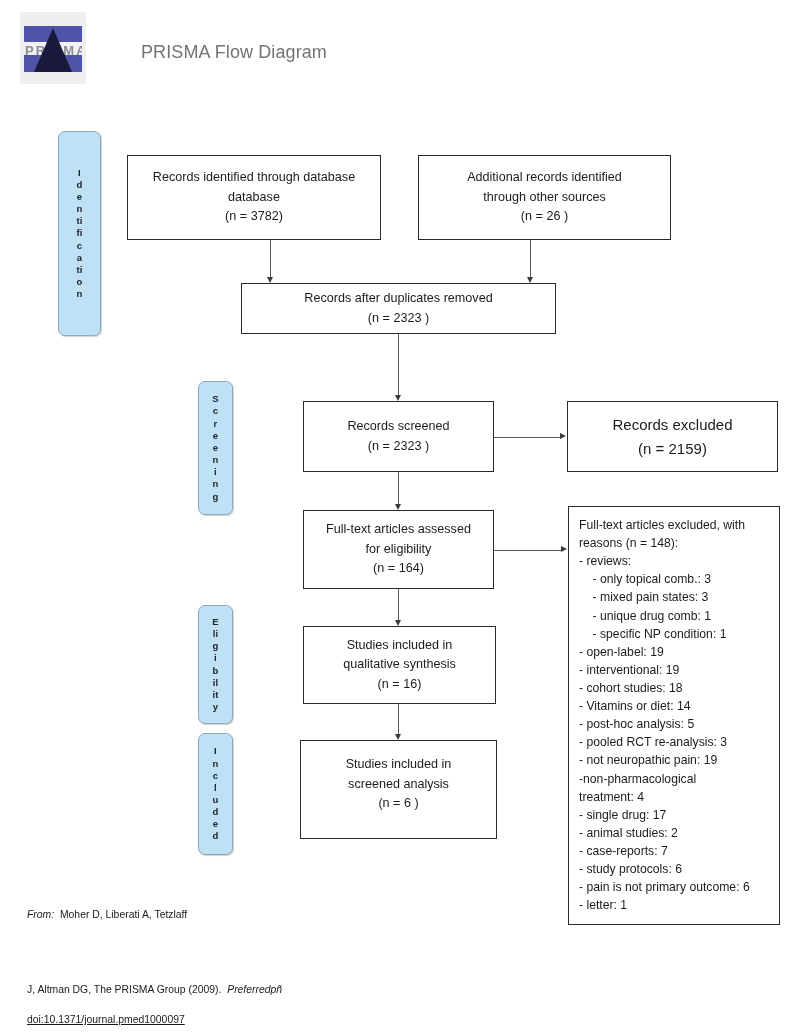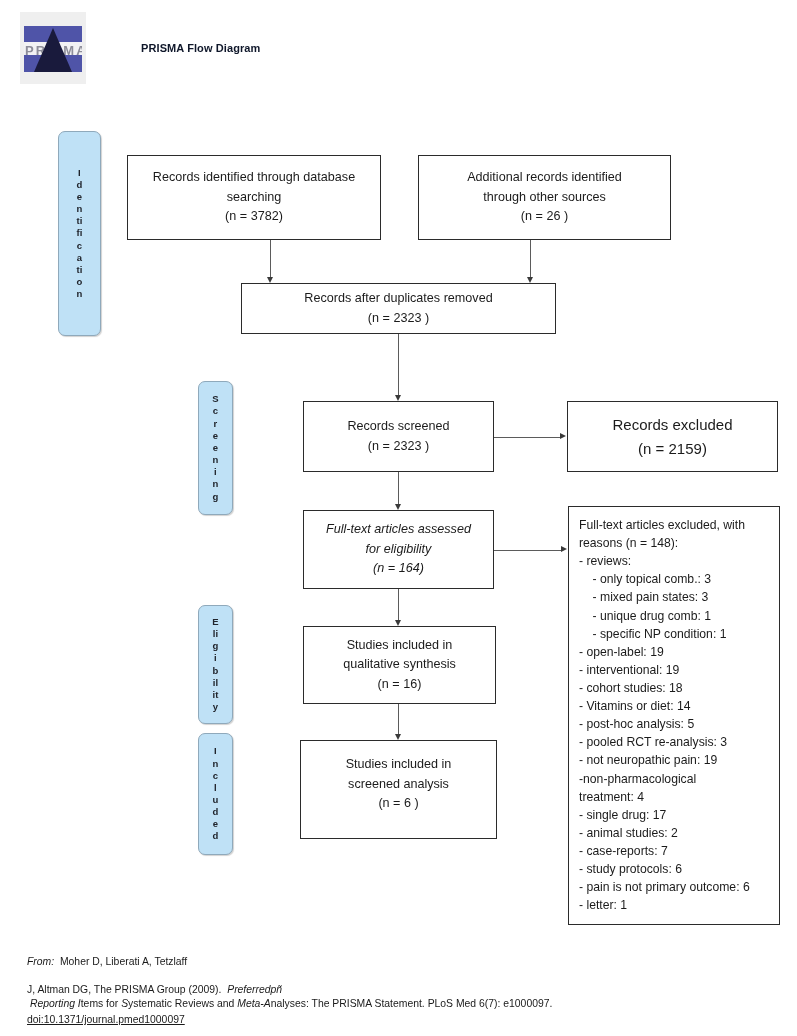--- a/index.html
+++ b/index.html
@@ -73,23 +73,23 @@
     text-align: center;
     font-size: 13px;
     letter-spacing: 2px;
     font-weight: bold;
     color: #8d8d99;
   }
   .page-title {
     position: absolute;
     left: 141px;
     top: 42px;
-    font-size: 11px;
-    font-weight: bold;
-    color: #0f172a;
+    font-size: 18px;
+    font-weight: normal;
+    color: #737373;
     letter-spacing: 0.1px;
   }
 
   
   .stage {
     position: absolute;
     background: #bfe1f6;
     border: 1px solid #8fa9bb;
     border-radius: 7px;
     box-sizing: border-box;
@@ -238,21 +238,21 @@
     <span>l</span>
     <span>u</span>
     <span>d</span>
     <span>e</span>
     <span>d</span>
   </div>
 
   <div class="box" style="left:127px; top:155px; width:254px; height:85px;">
     <div>
       <span class="ln">Records identified through database</span>
-      <span class="ln">searching</span>
+      <span class="ln">database</span>
       <span class="ln">(n = 3782)</span>
     </div>
   </div>
 
   <div class="box" style="left:418px; top:155px; width:253px; height:85px;">
     <div>
       <span class="ln">Additional records identified</span>
       <span class="ln">through other sources</span>
       <span class="ln">(n = 26 )</span>
     </div>
@@ -286,21 +286,21 @@
       <span class="ln">(n = 2159)</span>
     </div>
   </div>
 
   <div class="hline" style="left:494px; top:437px; width:67px;"></div>
   <div class="arrow-right" style="left:560px; top:433px;"></div>
 
   <div class="vline" style="left:398px; top:472px; height:33px;"></div>
   <div class="arrow-down" style="left:395px; top:504px;"></div>
 
-  <div class="box" style="left:303px; top:510px; width:191px; height:79px;font-style:italic;">
+  <div class="box" style="left:303px; top:510px; width:191px; height:79px;">
     <div>
       <span class="ln">Full-text articles assessed</span>
       <span class="ln">for eligibility</span>
       <span class="ln">(n = 164)</span>
     </div>
   </div>
 
   <div class="hline" style="left:494px; top:550px; width:68px;"></div>
   <div class="arrow-right" style="left:561px; top:546px;"></div>
 
@@ -346,21 +346,20 @@
   <div class="arrow-down" style="left:395px; top:734px;"></div>
 
   <div class="box" style="left:300px; top:740px; width:197px; height:99px; align-items:flex-start; padding-top:14px;">
     <div style="width:100%;">
       <span class="ln">Studies included in</span>
       <span class="ln">screened analysis</span>
       <span class="ln">(n =  6 )</span>
     </div>
   </div>
 
-  <div class="footer" style="top:955px;"><i>From:</i><span>  Moher D, Liberati A, Tetzlaff</span></div>
+  <div class="footer" style="top:908px;"><i>From:</i><span>  Moher D, Liberati A, Tetzlaff</span></div>
 
   <div class="footer" style="top:983px;"><span>J, Altman DG, The PRISMA Group (2009).  </span><i>Preferredpñ</i></div>
 
-  <div class="footer" style="top:997px;"><i> Reporting </i><i>I</i><span>tems for </span><i>S</i><span>ystematic Reviews and </span><i>Meta-A</i><span>nalyses: The PRISMA Statement. PLoS Med 6(7): e1000097.</span></div>
 
   <div class="footer" style="top:1013px;text-decoration:underline;">doi:10.1371/journal.pmed1000097</div>
 
 </div>
 
 </body></html>

